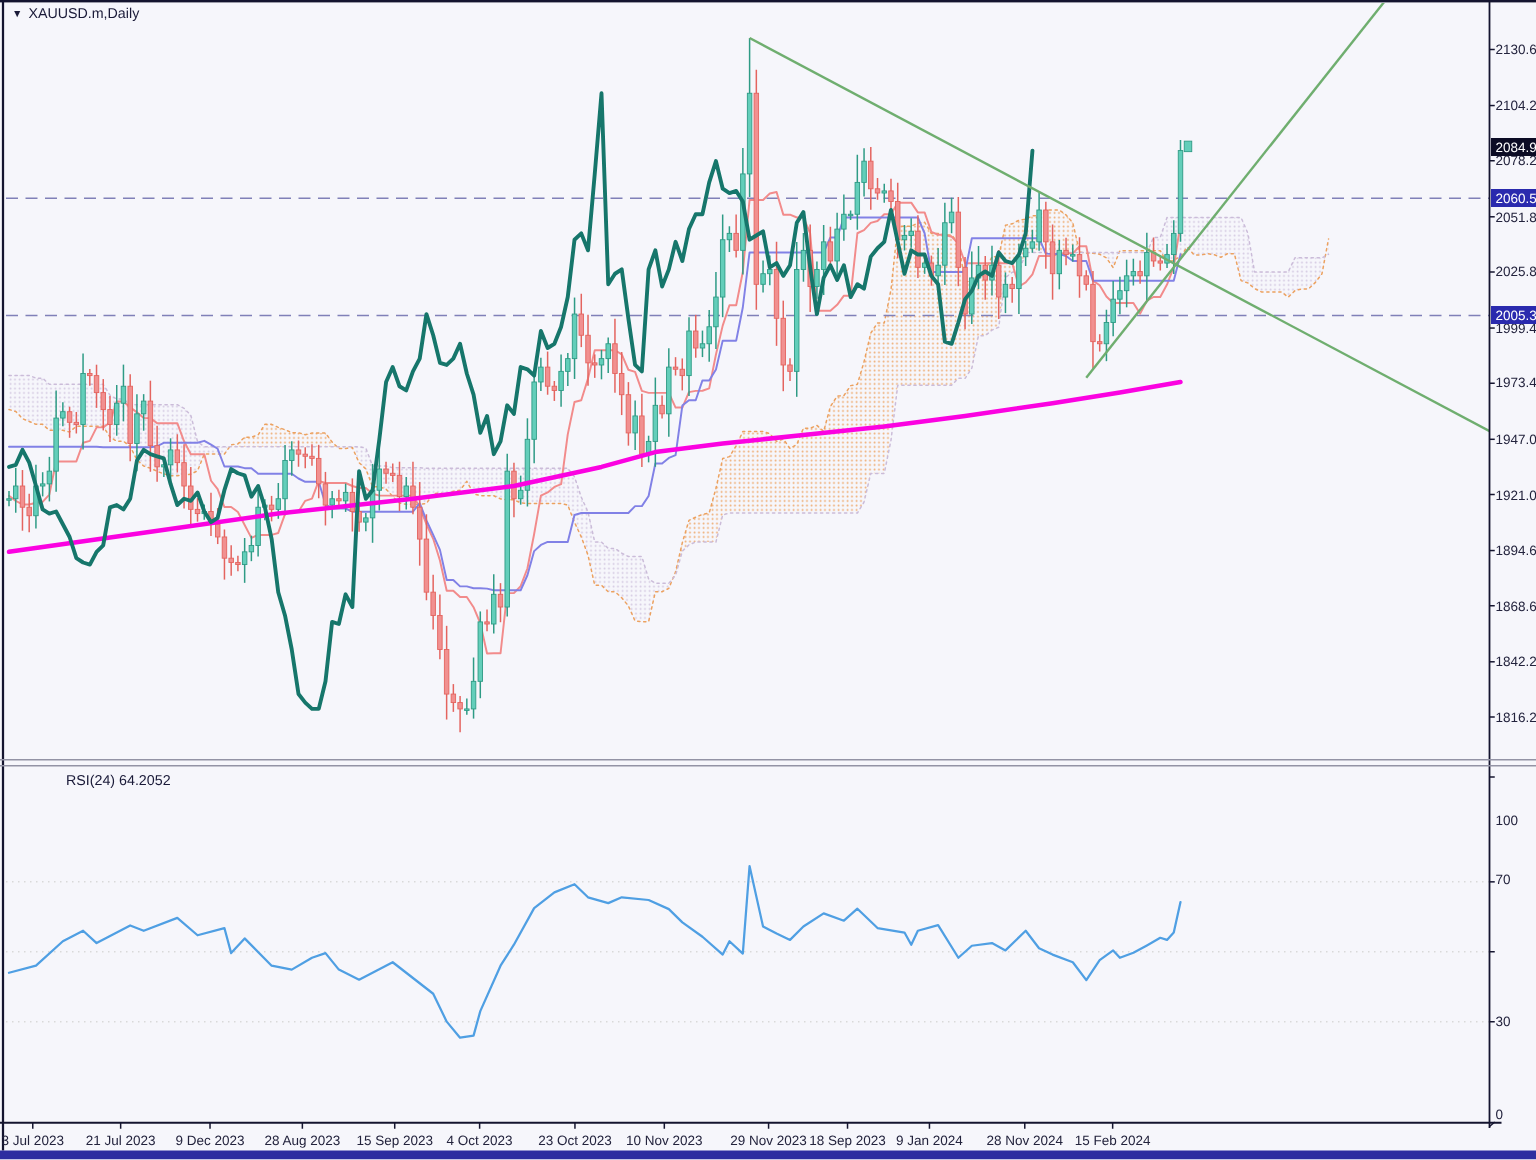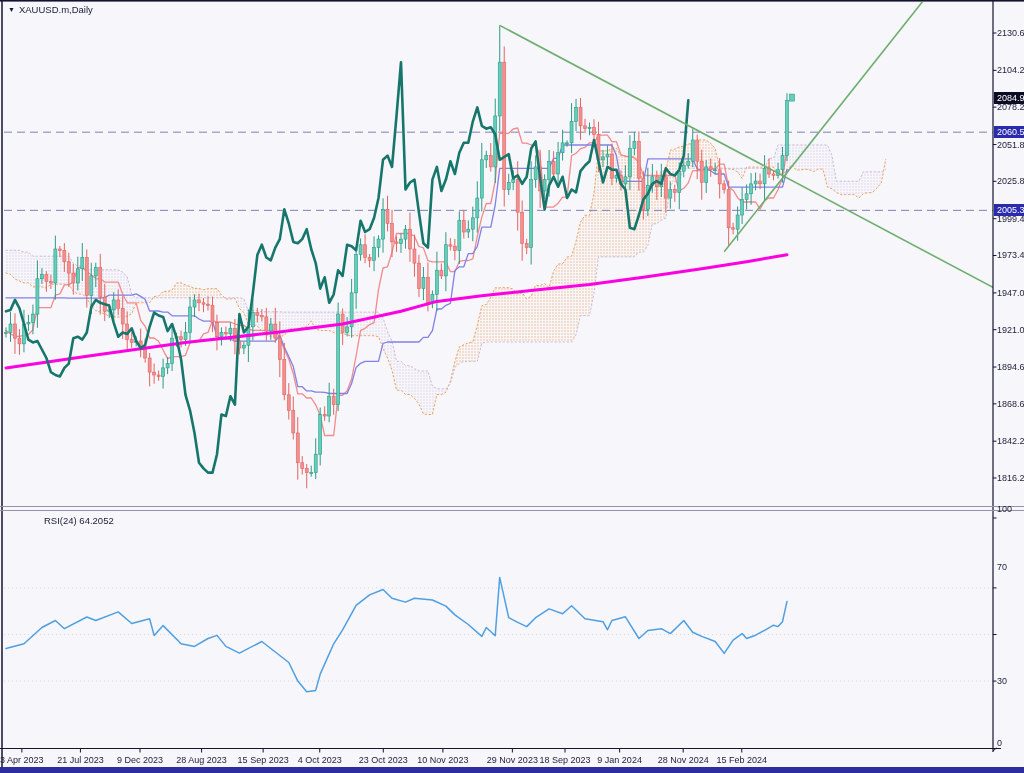--- a/index.html
+++ b/index.html
@@ -469,26 +469,26 @@
       <span class="lbl" style="left: 997px; top: 139.533px;">2051.80</span>
       <span class="lbl" style="left: 997px; top: 176.333px;">2025.80</span>
       <span class="lbl" style="left: 997px; top: 213.699px;">1999.40</span>
       <span class="lbl" style="left: 997px; top: 250.499px;">1973.40</span>
       <span class="lbl" style="left: 997px; top: 287.866px;">1947.00</span>
       <span class="lbl" style="left: 997px; top: 324.666px;">1921.00</span>
       <span class="lbl" style="left: 997px; top: 362.032px;">1894.60</span>
       <span class="lbl" style="left: 997px; top: 398.832px;">1868.60</span>
       <span class="lbl" style="left: 997px; top: 436.198px;">1842.20</span>
       <span class="lbl" style="left: 997px; top: 472.999px;">1816.20</span>
-      <span class="lbl" style="left: 997px; top: 504px;">100</span>
-      <span class="lbl" style="left: 997px; top: 562px;">70</span>
+      <span class="lbl" style="left: 997px; top: 542px;">100</span>
+      <span class="lbl" style="left: 997px; top: 581px;">70</span>
       <span class="lbl" style="left: 997px; top: 624px; margin-left: 31px;">50</span>
       <span class="lbl" style="left: 997px; top: 676.1px;">30</span>
       <span class="lbl" style="left: 997px; top: 738px;">0</span>
-      <span class="lbl datelbl" style="left: 21.846px; top: 755px;">3 Apr 2023</span>
+      <span class="lbl datelbl" style="left: 21.846px; top: 755px;">3 Jul 2023</span>
       <span class="lbl datelbl" style="left: 80.433px; top: 755px;">21 Jul 2023</span>
       <span class="lbl datelbl" style="left: 140.013px; top: 755px;">9 Dec 2023</span>
       <span class="lbl datelbl" style="left: 201.579px; top: 755px;">28 Aug 2023</span>
       <span class="lbl datelbl" style="left: 263.145px; top: 755px;">15 Sep 2023</span>
       <span class="lbl datelbl" style="left: 319.746px; top: 755px;">4 Oct 2023</span>
       <span class="lbl datelbl" style="left: 383.298px; top: 755px;">23 Oct 2023</span>
       <span class="lbl datelbl" style="left: 442.878px; top: 755px;">10 Nov 2023</span>
       <span class="lbl datelbl" style="left: 512.388px; top: 755px;">29 Nov 2023</span>
       <span class="lbl datelbl" style="left: 565.017px; top: 755px;">18 Sep 2023</span>
       <span class="lbl datelbl" style="left: 619.632px; top: 755px;">9 Jan 2024</span>

